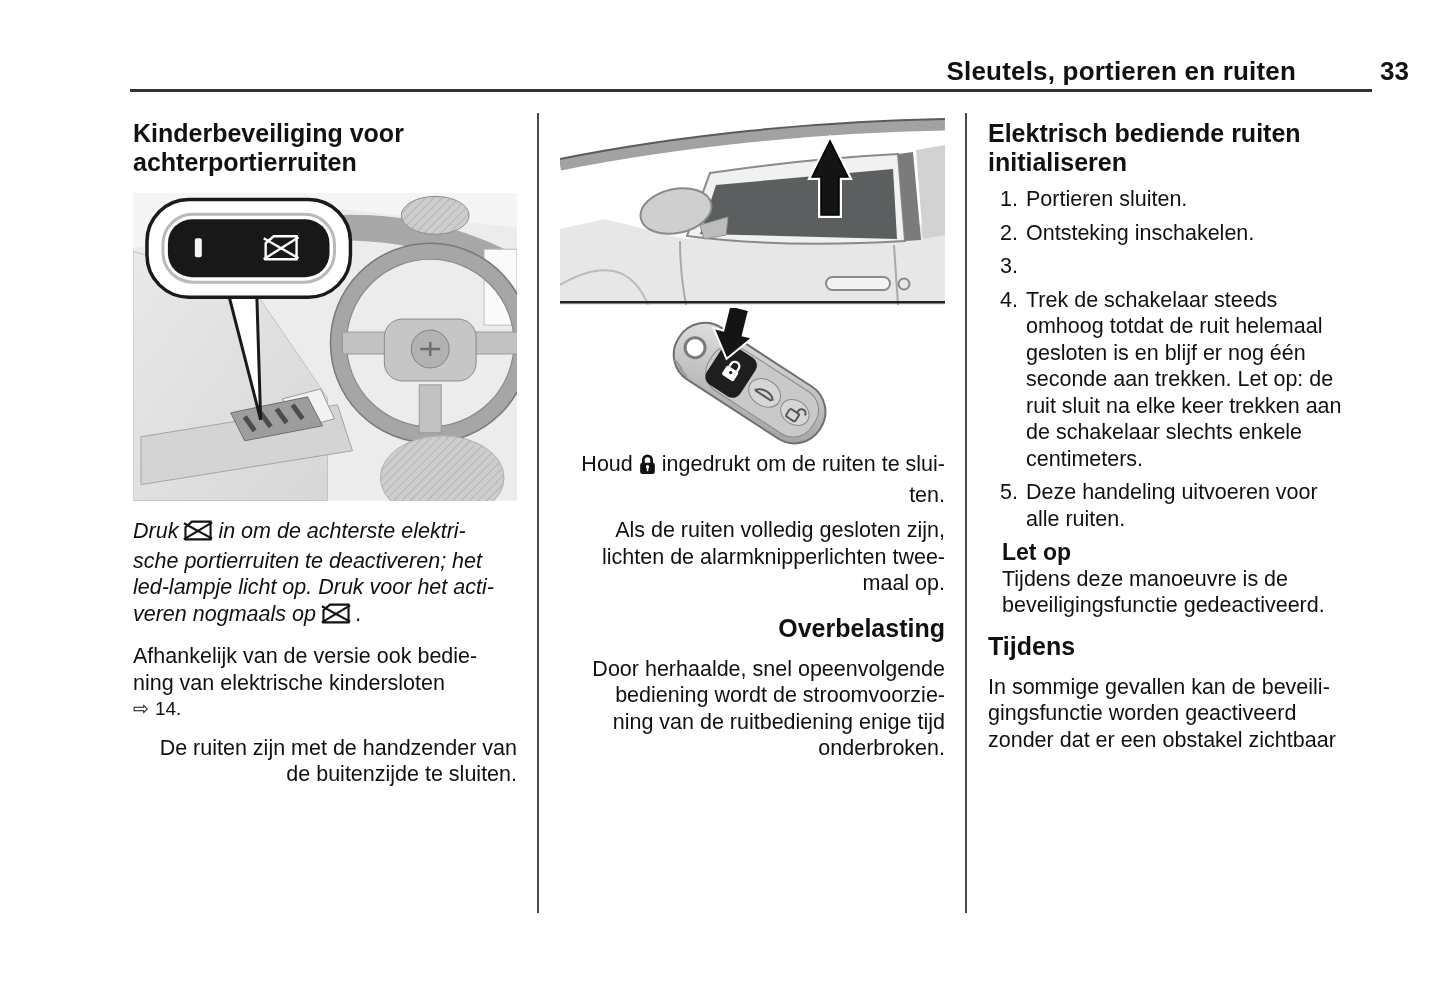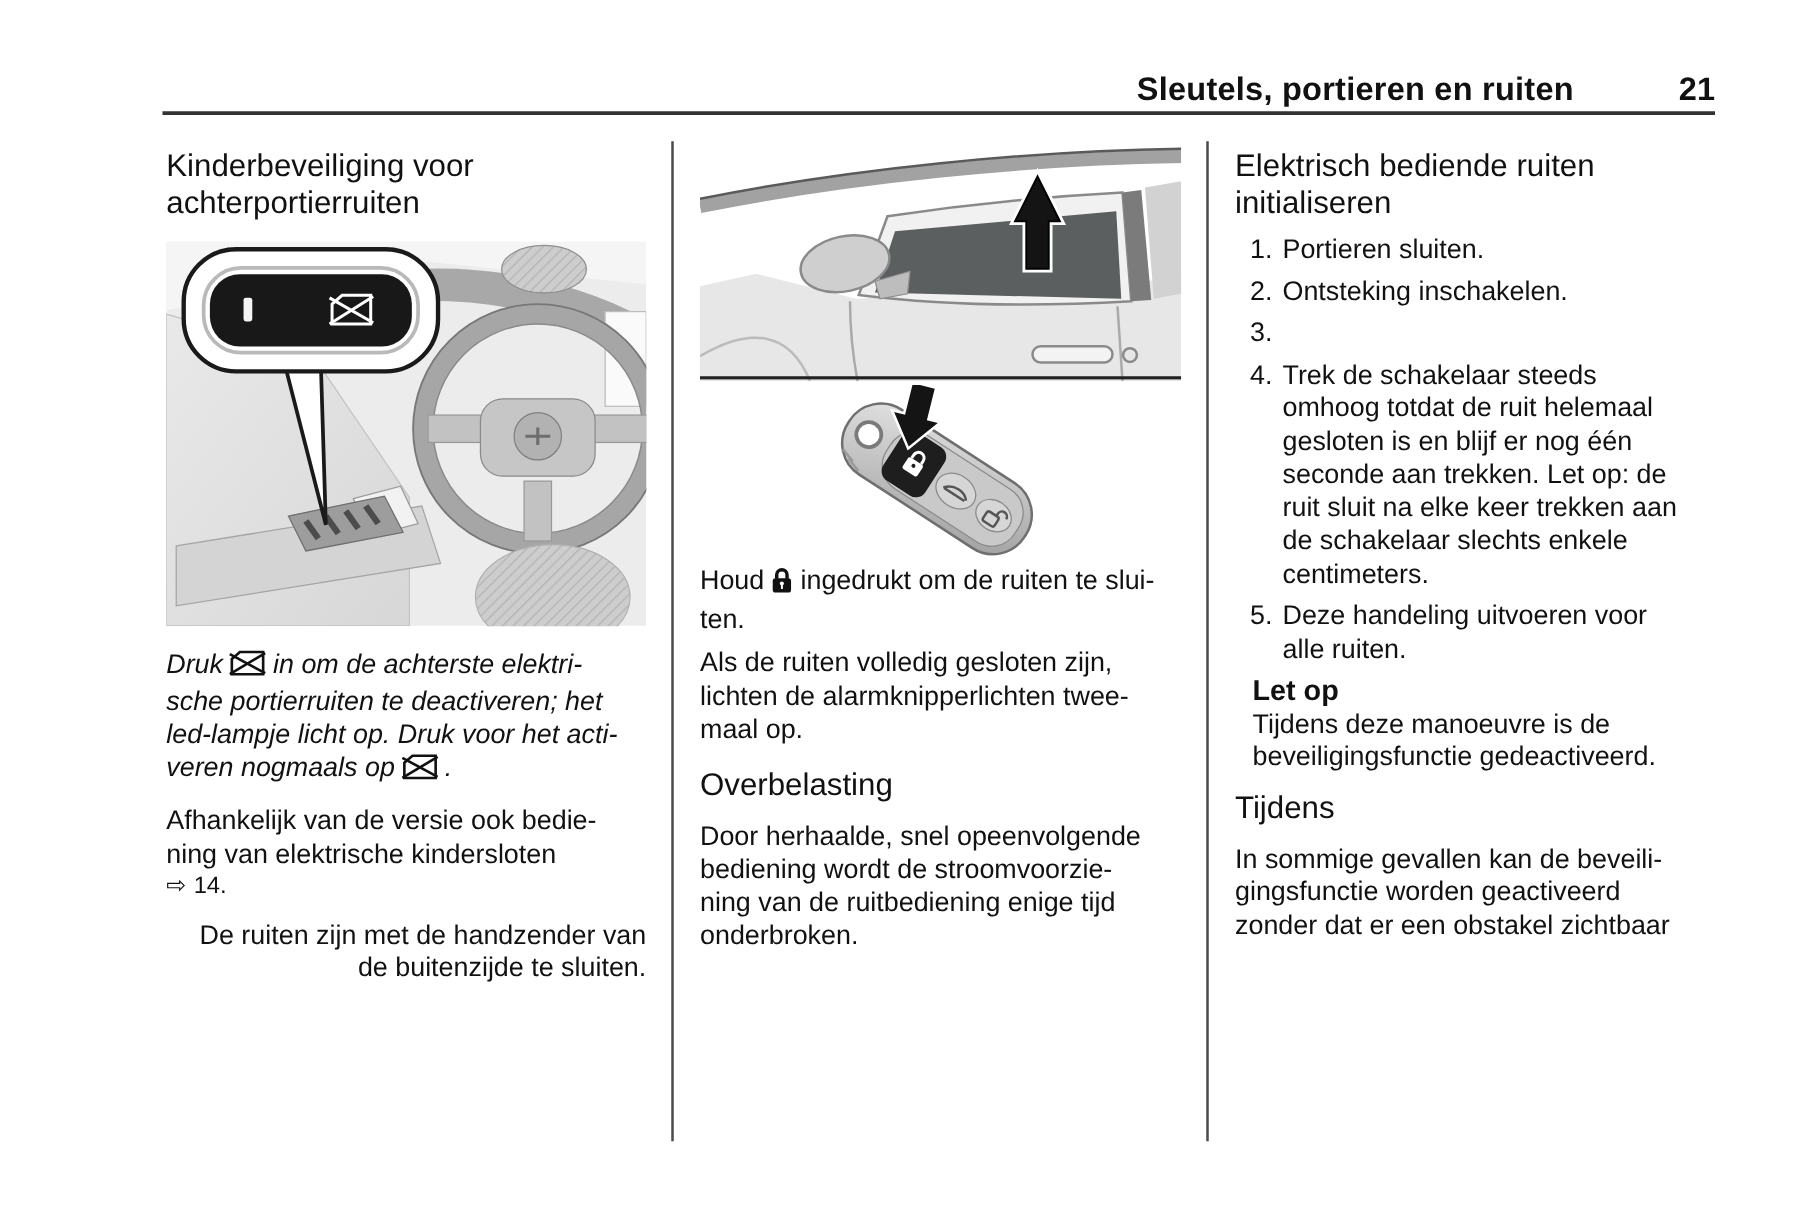--- a/index.html
+++ b/index.html
@@ -1,32 +1,32 @@
 <!DOCTYPE html>
 <html><head>
 <meta charset="utf-8">
 <style>
   html,body{margin:0;padding:0;}
   body{
     width:1445px;height:981px;position:relative;background:#ffffff;
     font-family:"Liberation Sans", sans-serif;color:#111;overflow:hidden;
   }
-  .hdr{position:absolute;top:56px;left:0;width:1372px;display:flex;justify-content:flex-end;align-items:center;}
+  .hdr{position:absolute;top:56px;left:0;width:1372px;display:flex;justify-content:flex-end;align-items:center;padding-left:37px;}
   .hdr .title{font-size:26px;font-weight:bold;letter-spacing:.2px;}
   .hdr .pageno{font-size:26px;font-weight:bold;margin-left:84px;}
   .rule{position:absolute;left:130px;top:89px;width:1242px;height:2.5px;background:#333;}
   .vdiv{position:absolute;top:113px;width:2px;height:800px;background:#4a4a4a;}
   .vdiv.d1{left:537px;} .vdiv.d2{left:965px;}
 
   .col{position:absolute;top:113px;}
   .col-left{left:133px;width:384px;}
-  .col-mid{left:560px;width:385px;}
+  .col-mid{left:560px;width:385px;text-align:right;}
   .col-right{left:988px;width:384px;}
 
-  .h2{font-size:25px;font-weight:normal;line-height:29px;white-space:pre-line;margin:0;}
+  .h2{font-size:25px;font-weight:bold;line-height:29px;white-space:pre-line;margin:0;}
   .p{font-size:21.5px;line-height:26.5px;white-space:pre-line;margin:0;}
   .figure{margin:0;} .figure svg{display:block;}
 
   
   .col-left .h2.first{margin-top:6px;}
   .col-left .figure{margin-top:16px;}
   .col-left .p1{margin-top:17px;font-style:italic;}
   .col-left .p2{margin-top:13px;}
   .col-left .h2.second{margin-top:21px;}
   .col-left .p3{margin-top:12px;text-align:right;}
@@ -53,21 +53,21 @@
   .icon-inline{display:inline-block;vertical-align:-3px;margin:0 5px;}
   .icon-lock{display:inline-block;vertical-align:-4px;margin:0 6px;}
   .refline{font-size:19px;line-height:26.5px;}
   .refline .arrow{margin-right:6px;}
 </style>
 </head>
 <body>
 
 <div class="hdr">
   <span class="title">Sleutels, portieren en ruiten</span>
-  <span class="pageno">21</span>
+  <span class="pageno">33</span>
 </div>
 <div class="rule"></div>
 <div class="vdiv d1"></div>
 <div class="vdiv d2"></div>
 
 <div class="col col-left">
   <h2 class="h2 first">Kinderbeveiliging voor
 achterportierruiten</h2>
 
   <div class="figure">

